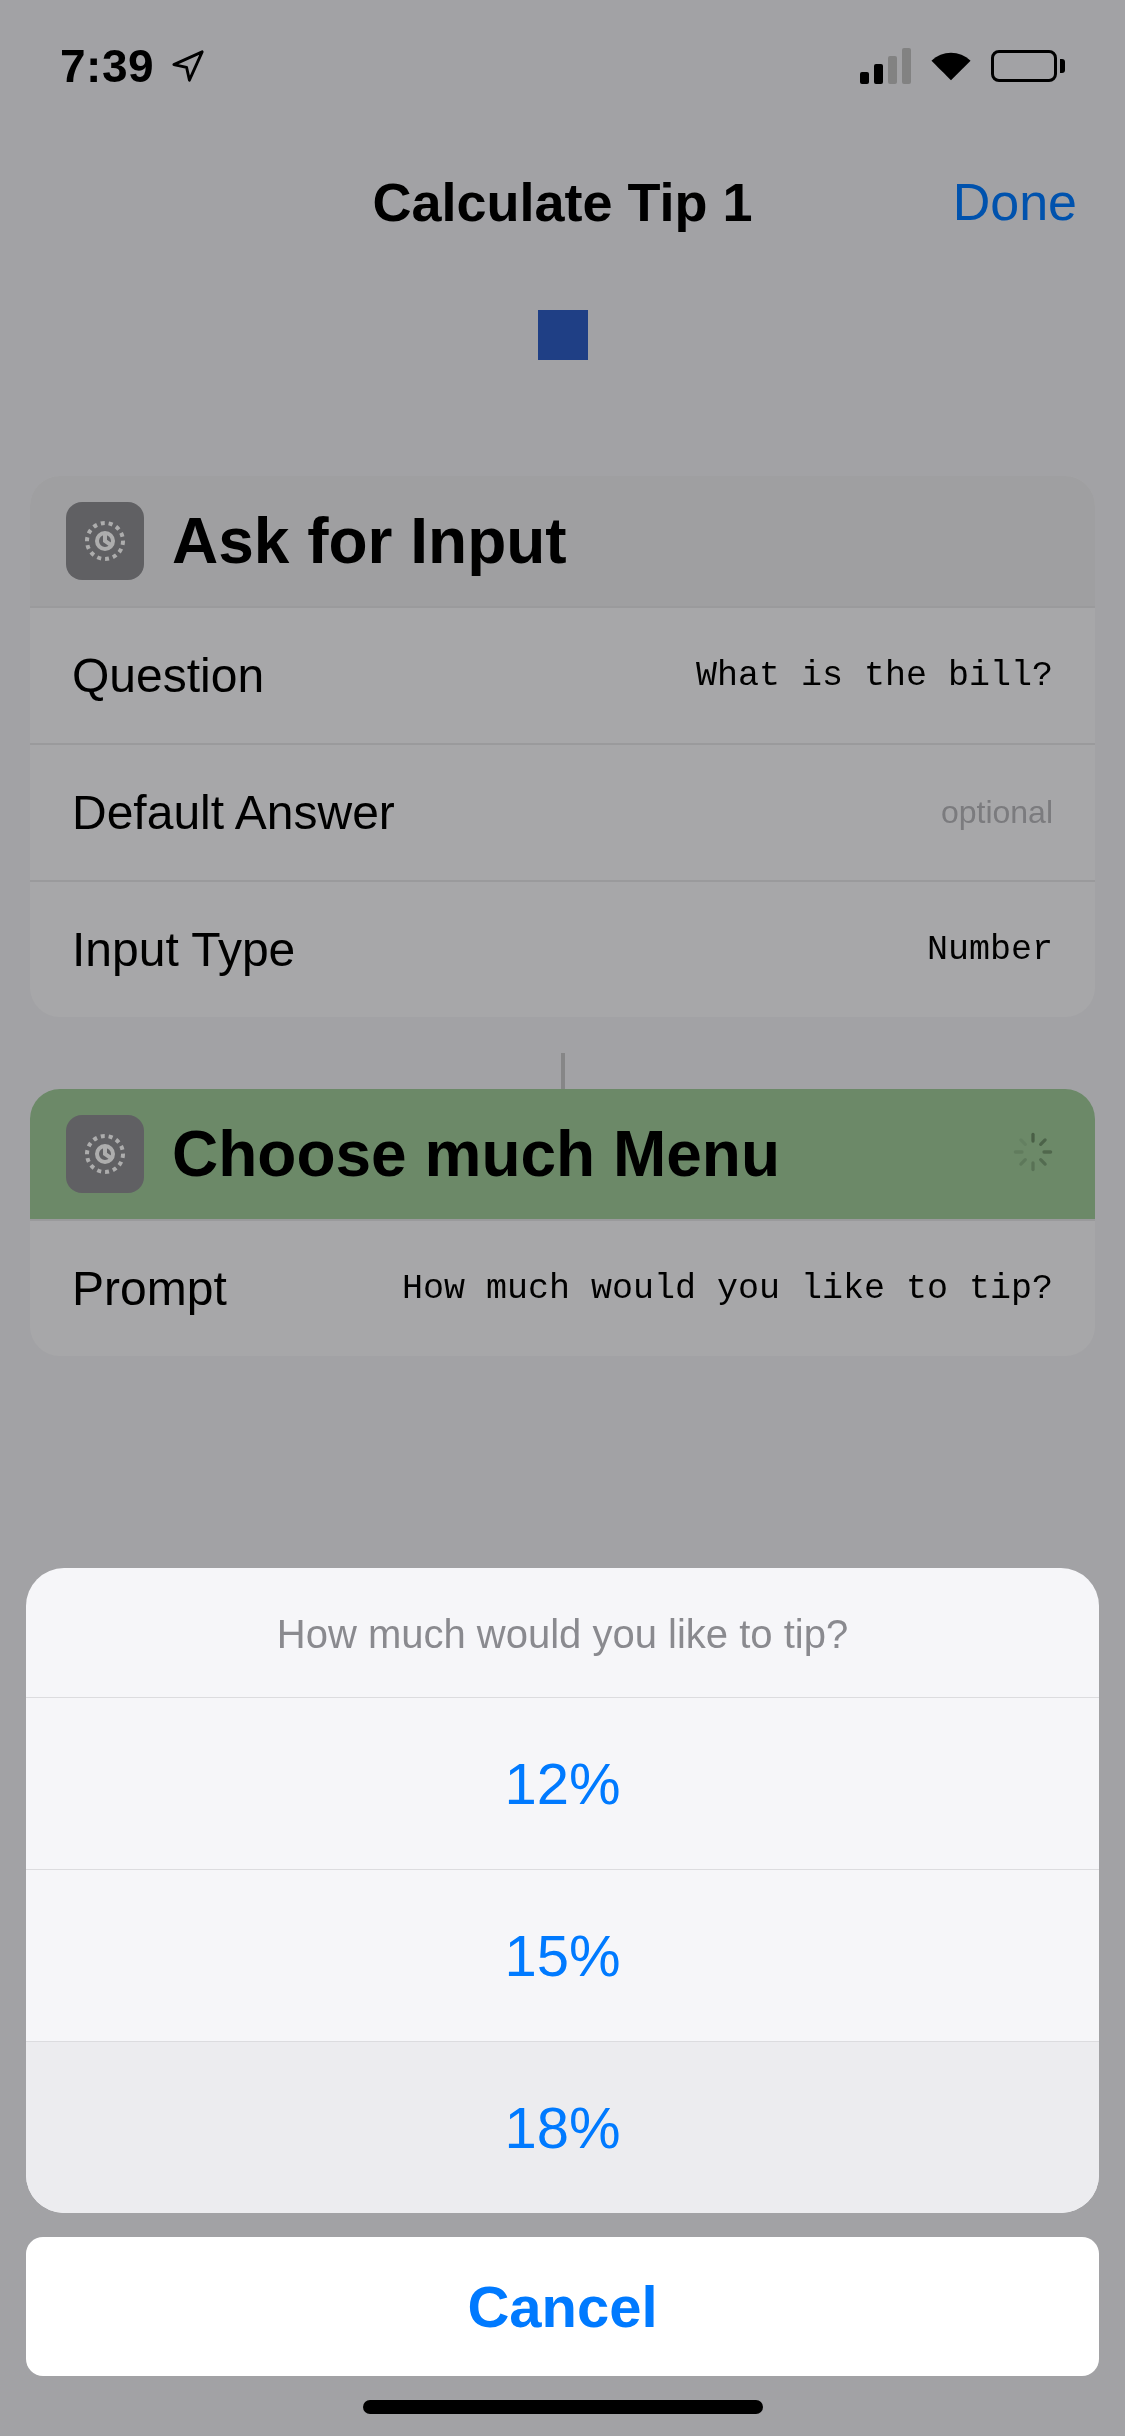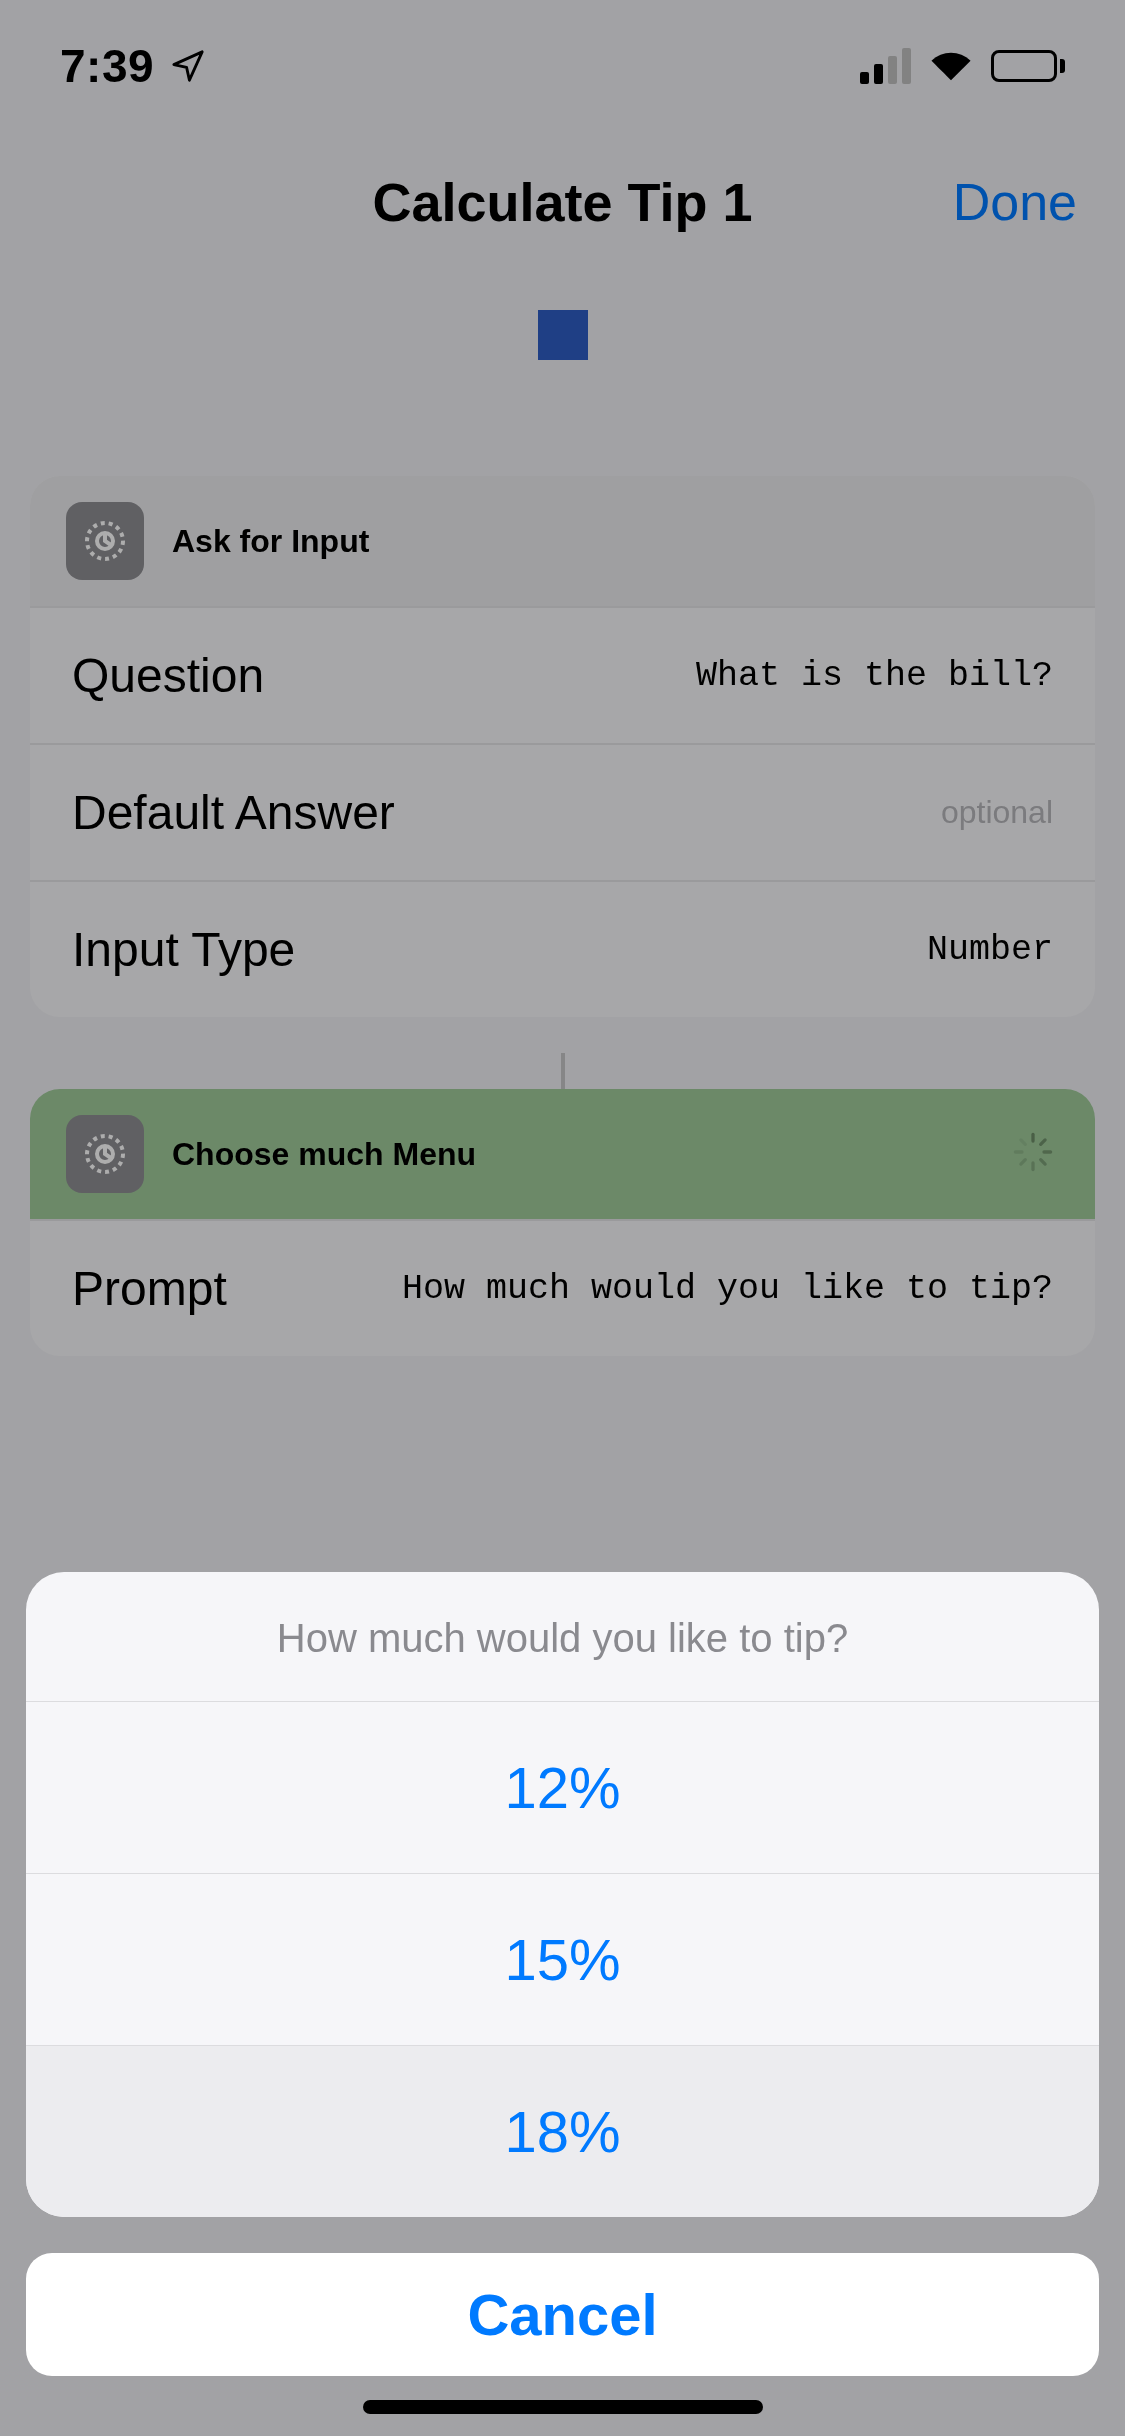--- a/index.html
+++ b/index.html
@@ -36,39 +36,39 @@
   .color-chip { position:absolute; top:310px; left:50%; transform:translateX(-50%); width:50px; height:50px; background:#2f5ec4; z-index:10; }
 
   
   .content { position:absolute; top:416px; left:0; right:0; bottom:0; z-index:10; padding: 60px 30px 0; }
 
   .card { background:#f7f7f9; border-radius:30px; overflow:hidden; margin-bottom: 36px; }
   .card-header { display:flex; align-items:center; gap:28px; padding:26px 36px; }
   .card-header.grey { background:#ebebed; }
   .card-header.green { background:#9fca9a; position:relative; }
   .gear-icon { width:78px; height:78px; border-radius:16px; background:#8e8e93; display:flex; align-items:center; justify-content:center; }
-  .card-title { font-size:32px; font-weight:600; }
+  .card-title { font-size:64px; font-weight:600; }
   .spinner { position:absolute; right:40px; top:50%; transform:translateY(-50%); }
 
   .row { display:flex; align-items:center; justify-content:space-between; padding:40px 42px; border-top:2px solid #e3e3e6; }
   .row:first-of-type{ border-top:none; }
   .row-label { font-size:48px; }
   .row-value { font-size:35px; color:#000;font-family:Liberation Mono, monospace; }
   .row-placeholder { font-size:32px; color:#b5b5ba; }
 
   .connector { width:4px; height:36px; background:#c6c6c8; margin:0 auto; }
 
   
   .sheet-container { position:absolute; left:26px; right:26px; bottom:60px; z-index:100; }
   .sheet { background:rgba(248,248,251,0.98); border-radius:38px; overflow:hidden; }
   .sheet-title { text-align:center; padding:44px 30px 40px; font-size:40px; color:#8a8a8f; border-bottom:1.5px solid #dcdcdf; }
   .sheet-option { text-align:center; padding:52px 0; font-size:58px; color:#007aff; border-bottom:1.5px solid #dcdcdf; }
   .sheet-option:last-child{ border-bottom:none; }
   .sheet-option.highlight { background:#ececef; }
-  .cancel-sheet { margin-top:36px; background:#ffffff; border-radius:26px; text-align:center; padding:28px 0; font-size:58px; font-weight:600; color:#007aff; }
+  .cancel-sheet { margin-top:24px; background:#ffffff; border-radius:17px; text-align:center; padding:36px 0; font-size:58px; font-weight:600; color:#007aff; }
 
   
   .home-indicator { position:absolute; bottom:22px; left:50%; transform:translateX(-50%); width:400px; height:14px; background:#000; border-radius:20px; z-index:200; }
 </style>
 </head>
 <body>
 
 <div class="status-bar">
   <div class="status-time-wrap">
     <span class="status-time">7:39</span>

